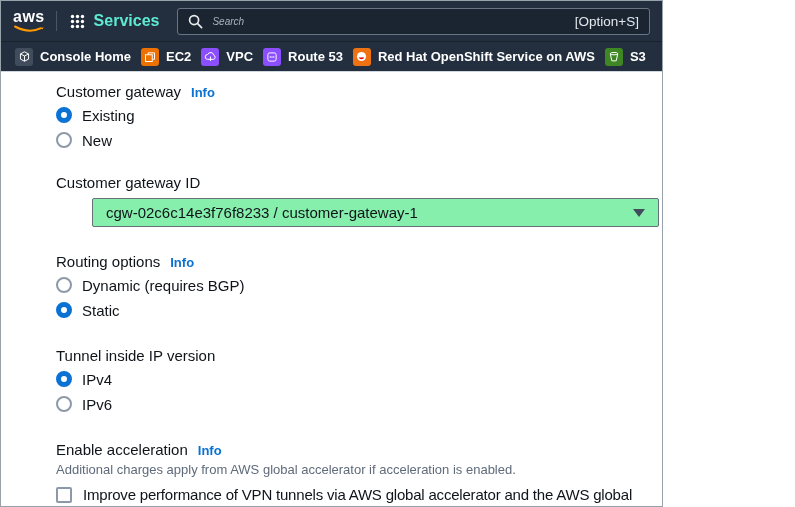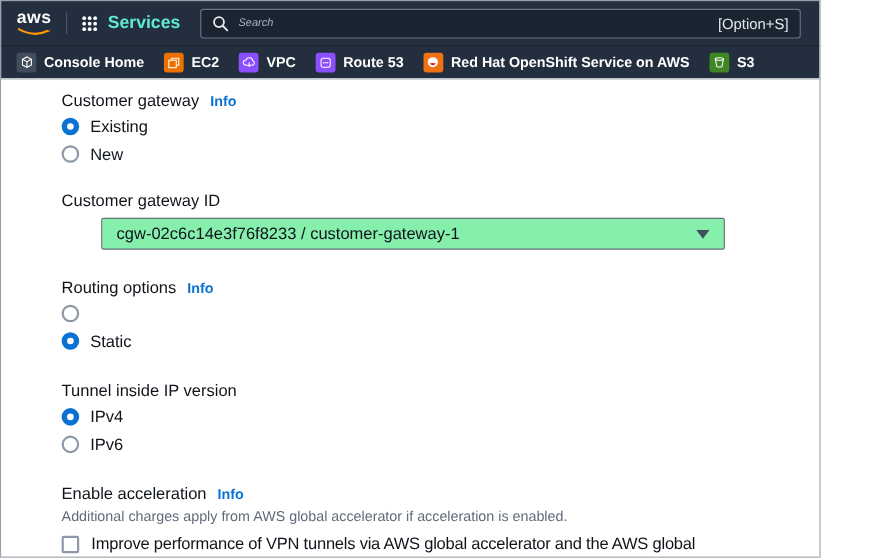--- a/index.html
+++ b/index.html
@@ -1,32 +1,32 @@
 <!DOCTYPE html>
 <html><head>
 <meta charset="utf-8">
 <style>
   * { margin:0; padding:0; box-sizing:border-box; }
   body { font-family:"Liberation Sans", sans-serif; background:#fff; }
-  .screen { width:746px; height:507px; border:1px solid #98a2ab; background:#fff; overflow:hidden; position:relative; }
+  .screen { width:663px; height:507px; border:1px solid #98a2ab; background:#fff; overflow:hidden; position:relative; }
 
   
   .topbar { height:40px; background:#232f3e; display:flex; align-items:center; padding:0 12px; }
   .aws-logo { display:flex; flex-direction:column; align-items:center; width:36px; cursor:pointer; }
   .aws-logo .aws-text { color:#fff; font-weight:700; font-size:16px; letter-spacing:0.5px; line-height:14px; }
   .aws-smile { width:30px; height:8px; margin-top:1px; }
   .top-divider { width:1px; height:20px; background:#4a5663; margin:0 13px 0 11px; }
   .services-btn { display:flex; align-items:center; gap:9px; cursor:pointer; }
   .services-label { color:#5eead4; font-weight:700; font-size:16px; }
   .searchbox { margin-left:18px; width:546px; height:27px; background:#1b2532; border:1px solid #687586; border-radius:3px; display:flex; align-items:center; padding:0 10px; cursor:text; }
   .search-placeholder { font-style:italic; color:#a9b4c0; font-size:10px; margin-left:9px; }
   .search-shortcut { margin-left:auto; color:#e2e7ec; font-size:13.5px; }
 
   
-  .favbar { height:31px; background:#232f3e; border-top:1px solid #1a222c; border-bottom:1px solid #cfd6dc; display:flex; align-items:center; gap:18px; padding:0 14px; }
+  .favbar { height:31px; background:#232f3e; border-top:1px solid #1a222c; border-bottom:1px solid #cfd6dc; display:flex; align-items:center; gap:10px; padding:0 14px; }
   .fav-item { display:flex; align-items:center; gap:7px; cursor:pointer; }
   .fav-label { color:#fff; font-size:13px; font-weight:700; white-space:nowrap; }
   .fav-icon { width:18px; height:18px; border-radius:3px; display:flex; align-items:center; justify-content:center; flex:0 0 auto; }
   .ic-console { background:#414d5c; }
   .ic-ec2 { background:#ED7100; }
   .ic-vpc { background:#8C4FFF; }
   .ic-route53 { background:#8C4FFF; }
   .ic-redhat { background:#EE7211; }
   .ic-s3 { background:#3F8624; }
 
@@ -174,20 +174,21 @@
       <span class="select-value">cgw-02c6c14e3f76f8233 / customer-gateway-1</span>
       <span class="select-caret"></span>
     </div>
 
     <div class="field-label mt-section2">
       <span>Routing options</span>
       <span class="info-link">Info</span>
     </div>
     <div class="radio-row">
       <span class="radio"></span>
+      <span class="opt-label">Dynamic (requires BGP)</span>
     </div>
     <div class="radio-row">
       <span class="radio on"></span>
       <span class="opt-label">Static</span>
     </div>
 
     <div class="field-label mt-section3">
       <span>Tunnel inside IP version</span>
     </div>
     <div class="radio-row">

